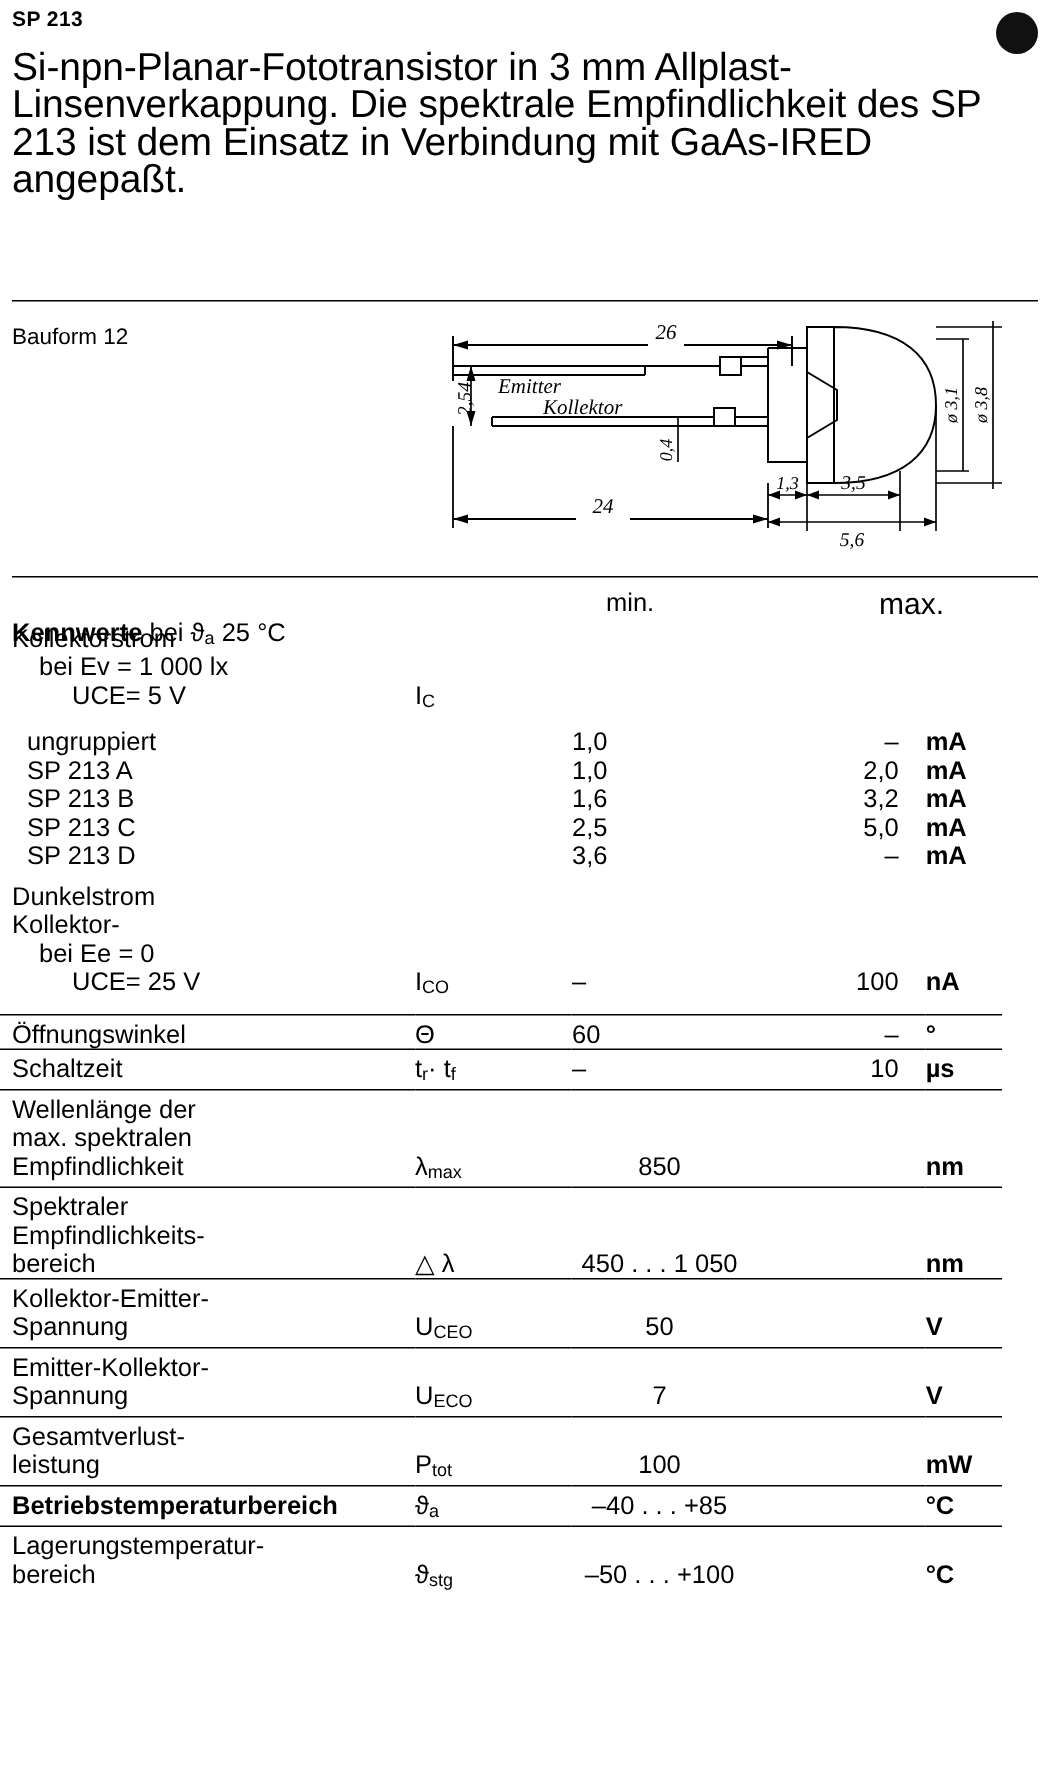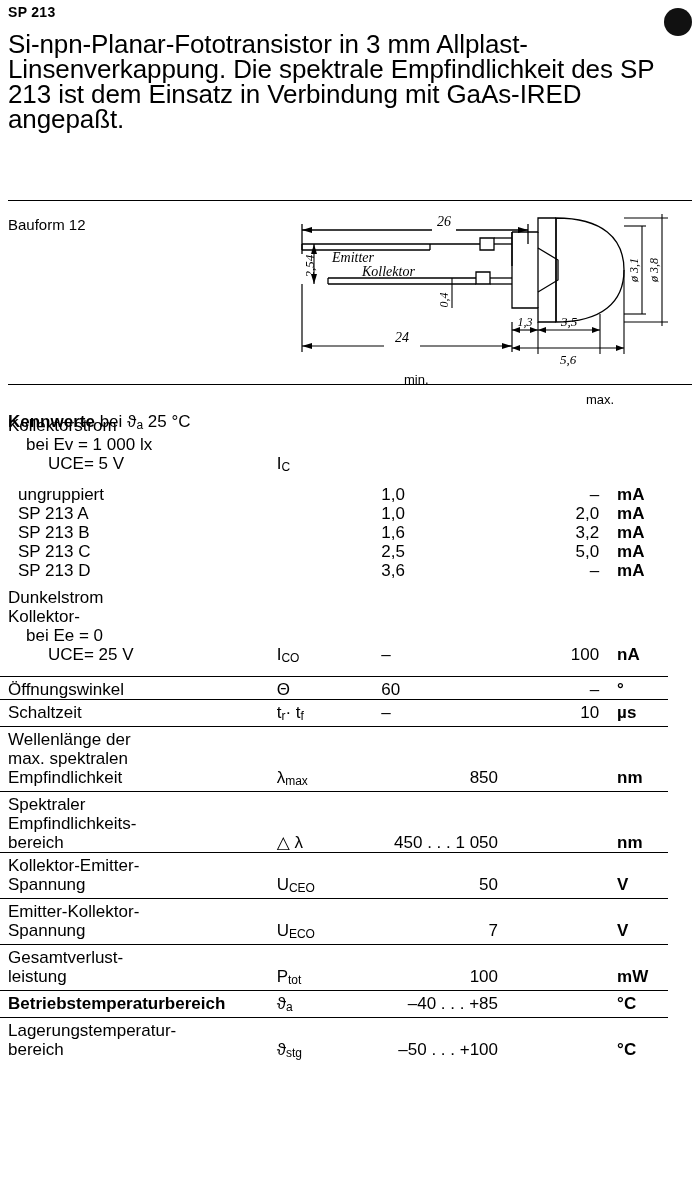--- a/index.html
+++ b/index.html
@@ -79,28 +79,28 @@
   .kenn-head {
     position: absolute;
     left: 8px;
     top: 412px;
     font-size: 17px;
   }
   .kenn-head b { font-size: 17px; }
   .col-min {
     position: absolute;
     left: 404px;
-    top: 372px;
-    font-size: 13px;
+    top: 392px;
+    font-size: 17px;
   }
   .col-max {
     position: absolute;
     left: 586px;
     top: 392px;
-    font-size: 13px;
+    font-size: 20px;
   }
 
   .tbl {
     position: absolute;
     left: 0px;
     top: 416px;
     width: 668px;
     border-collapse: collapse;
     font-size: 17px;
   }
@@ -118,21 +118,21 @@
   .indent2 { padding-left: 40px; display: inline-block; }
   .indent3 { padding-left: 10px; display: inline-block; }
 
   .sub { font-size: 12px; vertical-align: -2px; }
   .spacer td { height: 8px; line-height: 8px; }
 
   .linerow td {
     border-top: 1px solid #000;
     padding-top: 3px !important;
   }
-  .wide-val { text-align: right; }
+  .wide-val { text-align: center; }
   .nowrap { white-space: nowrap; }
 </style>
 </head>
 <body>
 
 <div class="page">
 
   <div class="title">SP 213</div>
   <div class="dot"></div>
 

